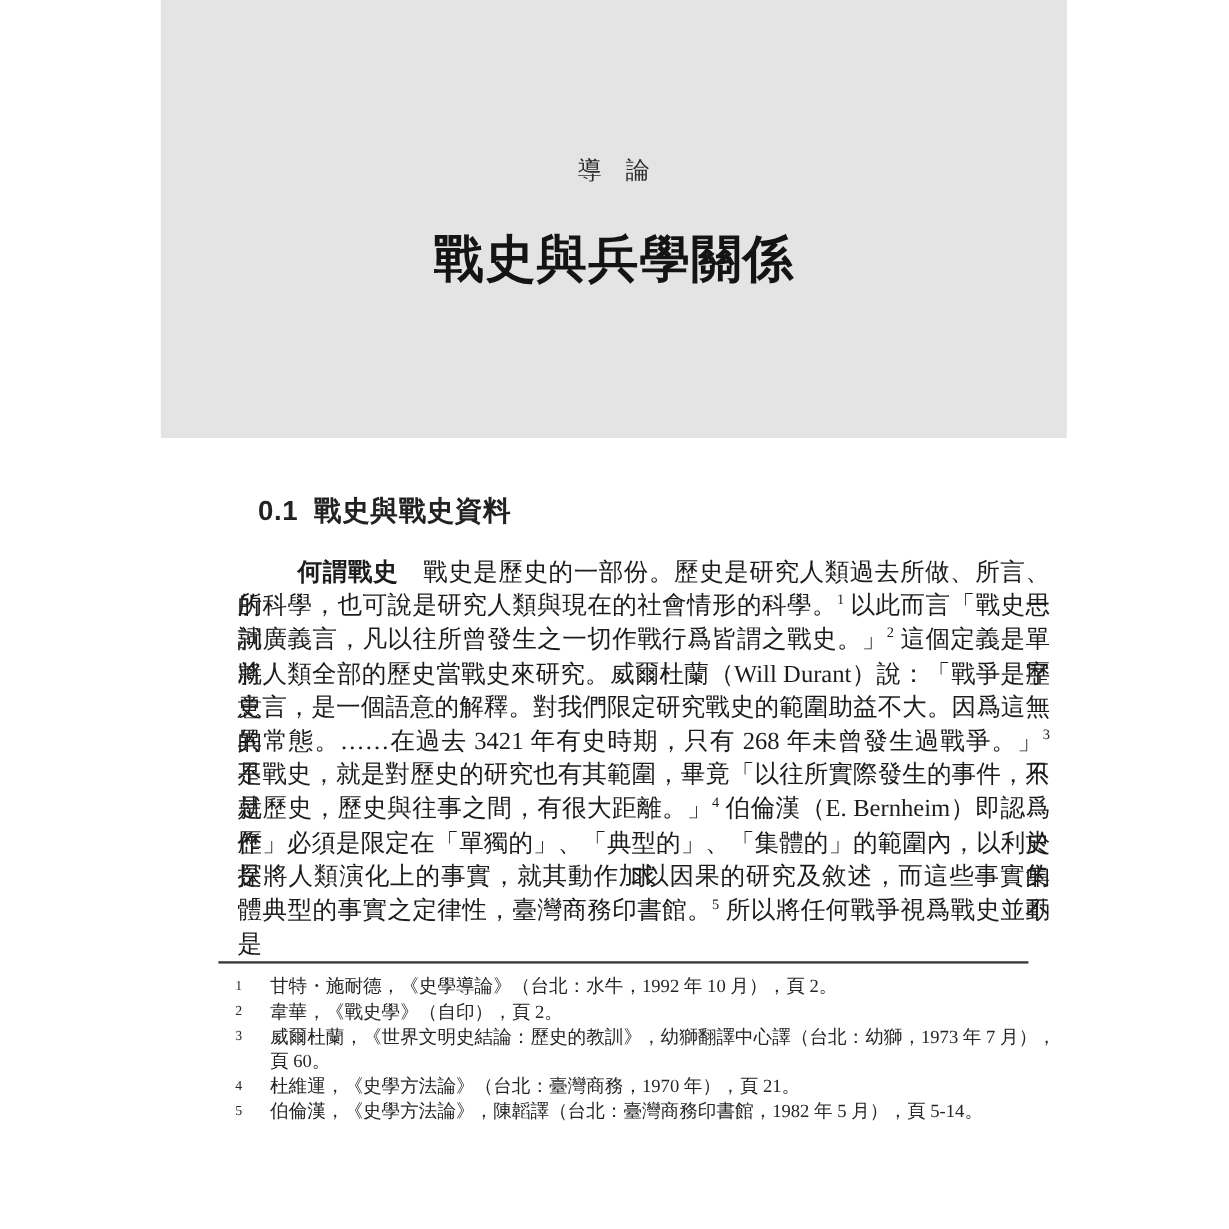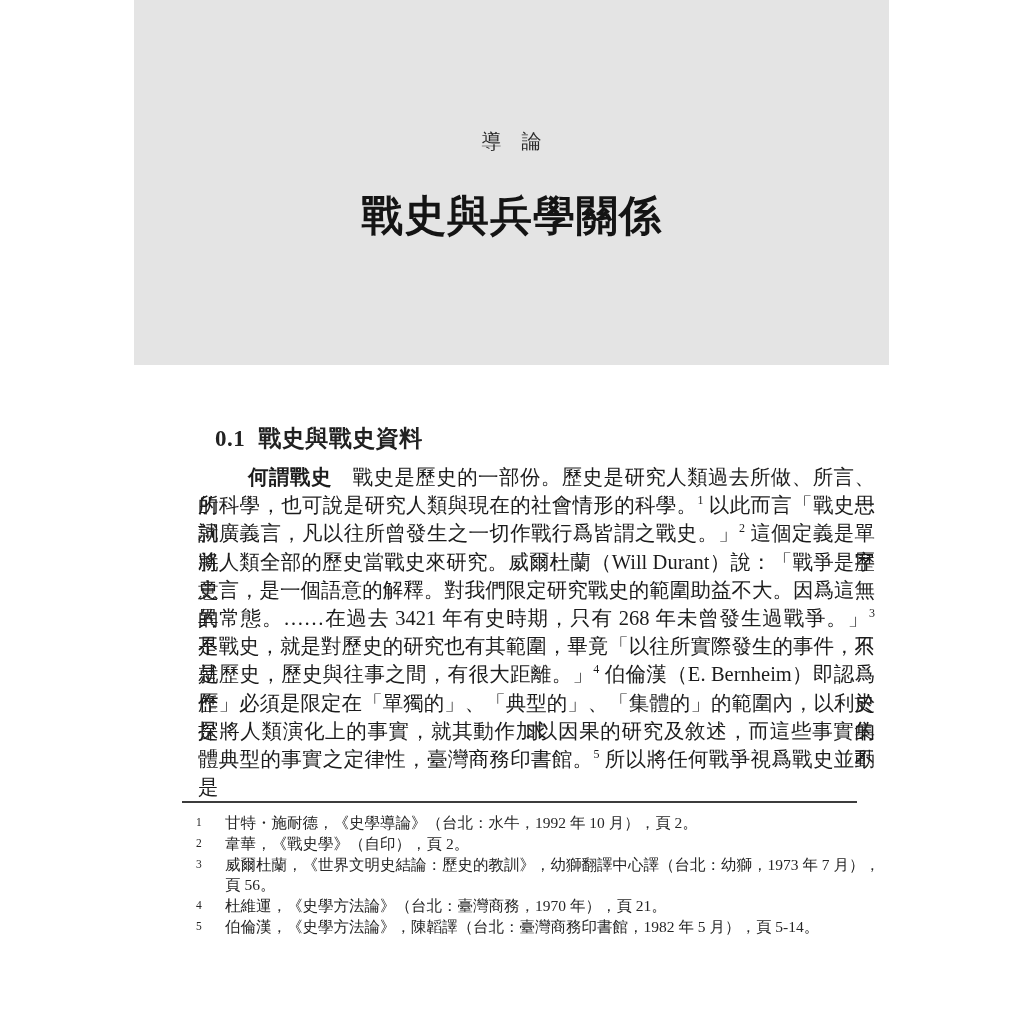--- a/index.html
+++ b/index.html
@@ -23,22 +23,22 @@
     text-align: center; font-size: 20px; color: #2a2a2a;
   }
   .chapter-title {
     position: absolute; top: 188px; left: 0; width: 100%;
     text-align: center; font-size: 42px; font-weight: bold;
     letter-spacing: 1px; color: #141414;
   }
 
   
   .section-heading {
-    position: absolute; left: 215px; top: 423px;
-    font-family: Liberation Serif, serif;
+    position: absolute; left: 215px; top: 410px;
+    font-family: Liberation Sans, sans-serif;
     font-size: 23px; font-weight: bold; color: #222;
     letter-spacing: 0.5px;
   }
   .sec-num { margin-right: 13px; }
 
   
   #body-paragraph {
     position: absolute; left: 198px; top: 463px; width: 677px;
     font-size: 20.5px; line-height: 28.2px; color: #1c1c1c;
   }
@@ -111,21 +111,21 @@
       <div class="fnrow">
         <span class="fnnum">2</span>
         <div class="fntext">
           <div>韋華，《戰史學》（自印），頁 2。</div>
         </div>
       </div>
       <div class="fnrow">
         <span class="fnnum">3</span>
         <div class="fntext">
           <div>威爾杜蘭，《世界文明史結論：歷史的教訓》，幼獅翻譯中心譯（台北：幼獅，1973 年 7 月），</div>
-          <div>頁 56。</div>
+          <div>頁 60。</div>
         </div>
       </div>
       <div class="fnrow">
         <span class="fnnum">4</span>
         <div class="fntext">
           <div>杜維運，《史學方法論》（台北：臺灣商務，1970 年），頁 21。</div>
         </div>
       </div>
       <div class="fnrow">
         <span class="fnnum">5</span>

